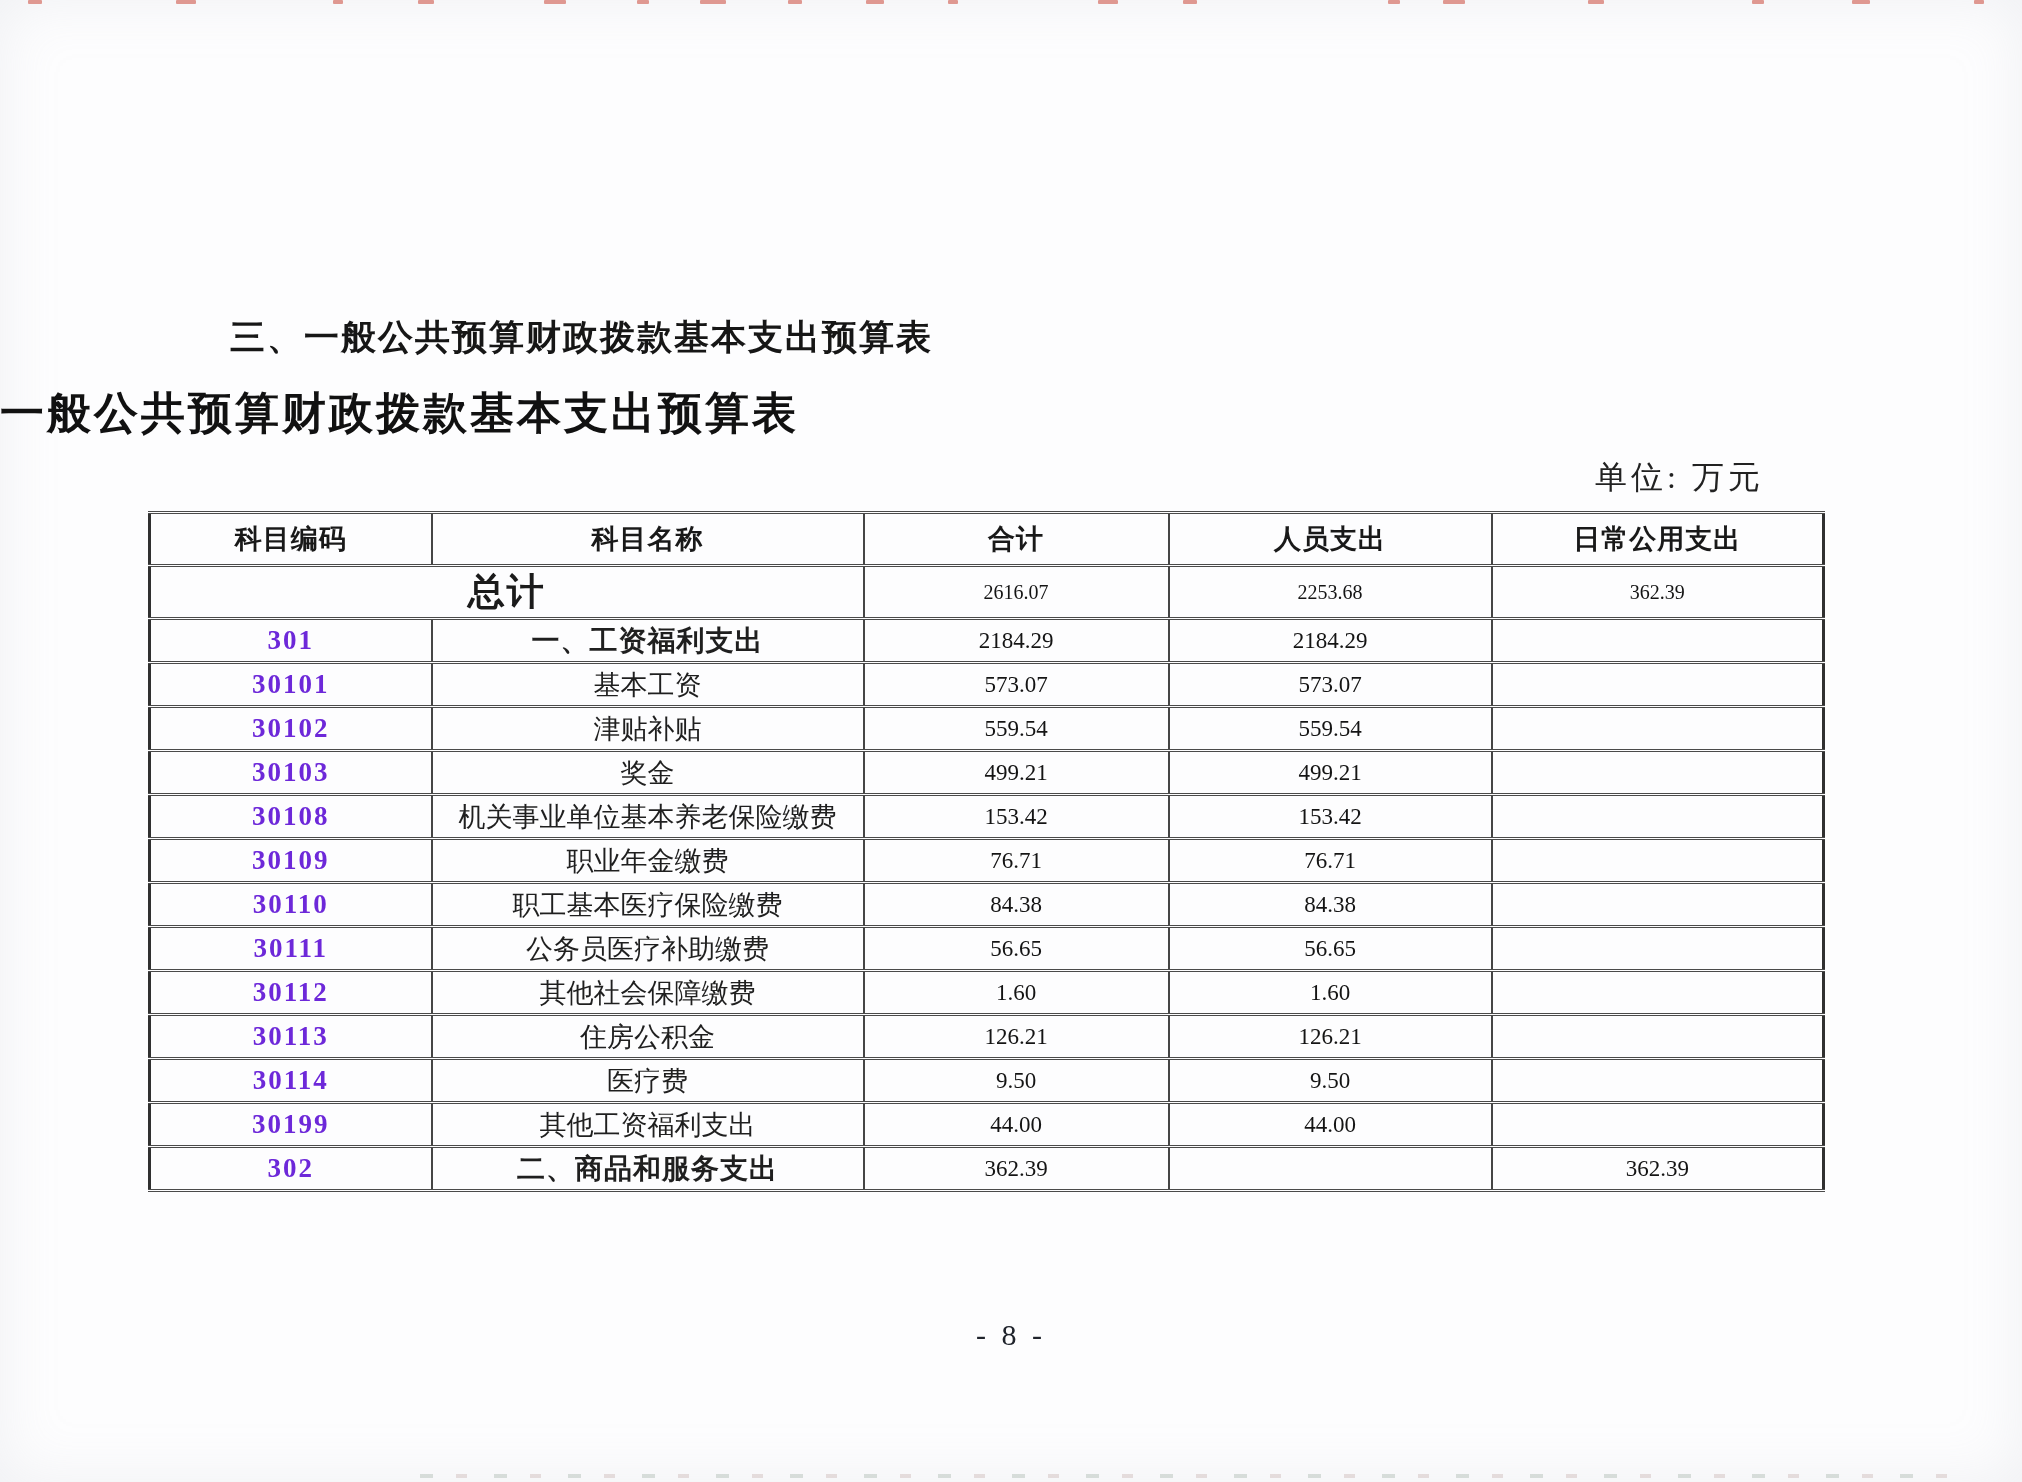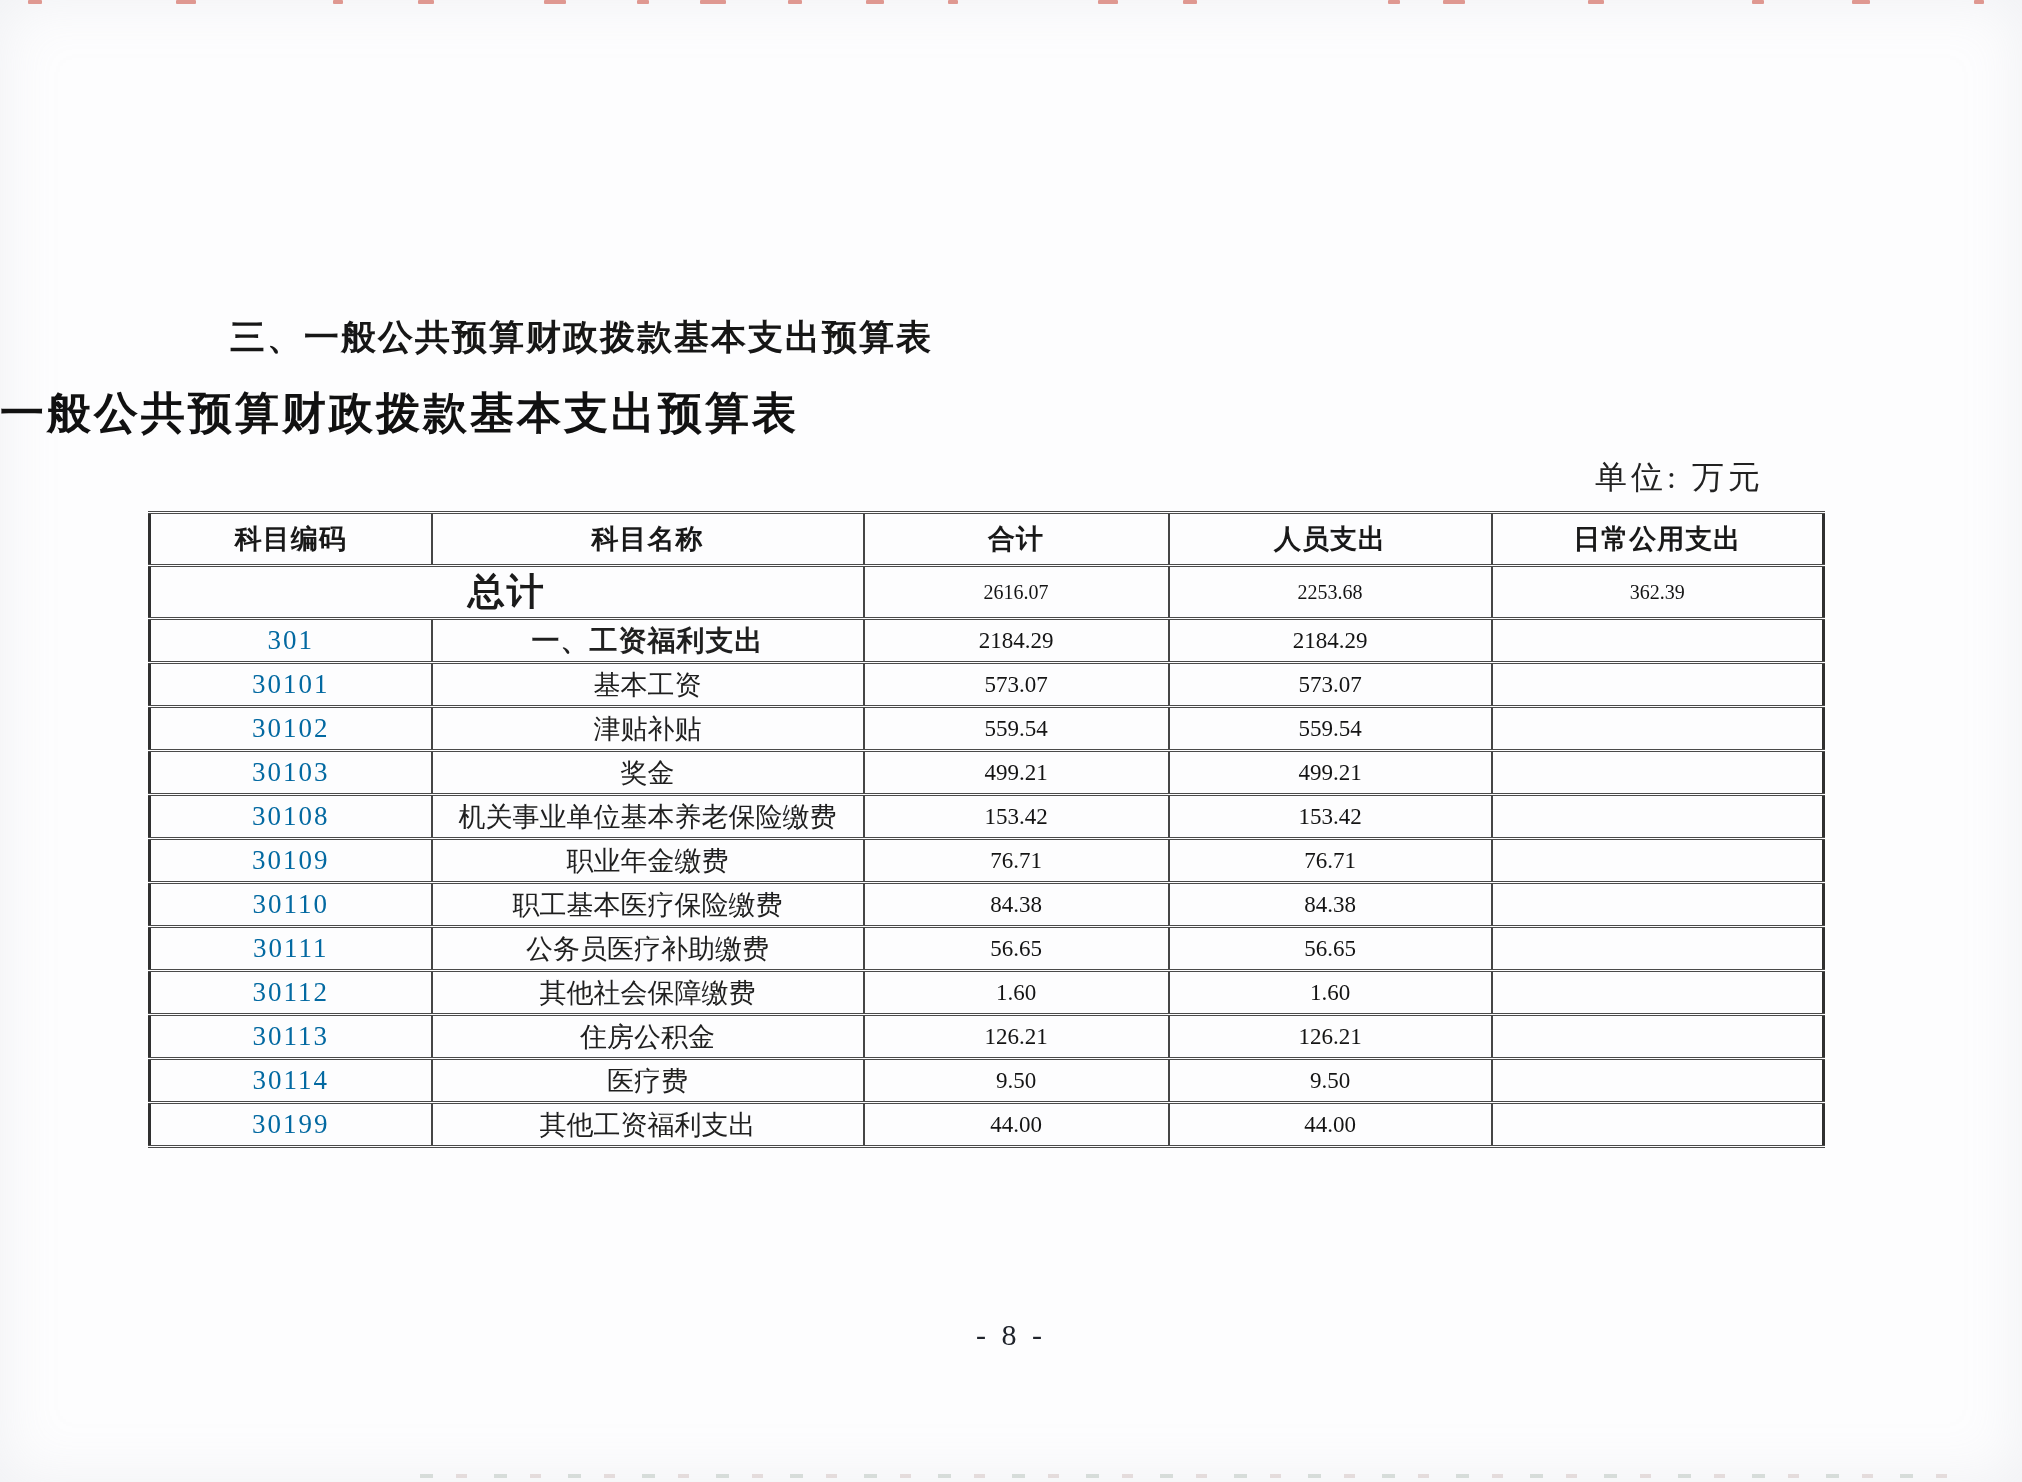--- a/index.html
+++ b/index.html
@@ -89,21 +89,22 @@
   .group-head, .col-head {
     font-family: "Liberation Sans", sans-serif;
     font-weight: 700;
     font-size: 27px;
     letter-spacing: 1px;
     color: #191919;
   }
   td.code {
     font-size: 27px;
     letter-spacing: 2px;
-    color: #0369a1;
+    color: #6d28d9;
+    font-weight: bold;
   }
   td.name {
     text-align: left;
     font-size: 27px;
     color: #1f1f1f;
   }
   td.num { font-size: 23px; color: #141414; }
   tr.total-row td.num { font-size: 20px; }
   tr.total-row td.total-label {
     font-family: Liberation Serif, serif;
@@ -260,19 +261,26 @@
     <td class="num">9.50</td>
     <td class="num"></td>
   </tr>
         <tr class="data-row">
     <td class="code">30199</td>
     <td class="name">其他工资福利支出</td>
     <td class="num">44.00</td>
     <td class="num">44.00</td>
     <td class="num"></td>
   </tr>
+        <tr class="data-row category-row">
+    <td class="code">302</td>
+    <td class="name">二、商品和服务支出</td>
+    <td class="num">362.39</td>
+    <td class="num"></td>
+    <td class="num">362.39</td>
+  </tr>
       </tbody>
   </table>
 
   <div class="page-number">- 8 -</div>
 
   <div class="bottom-noise"></div>
 </div>
 
 </body></html>

